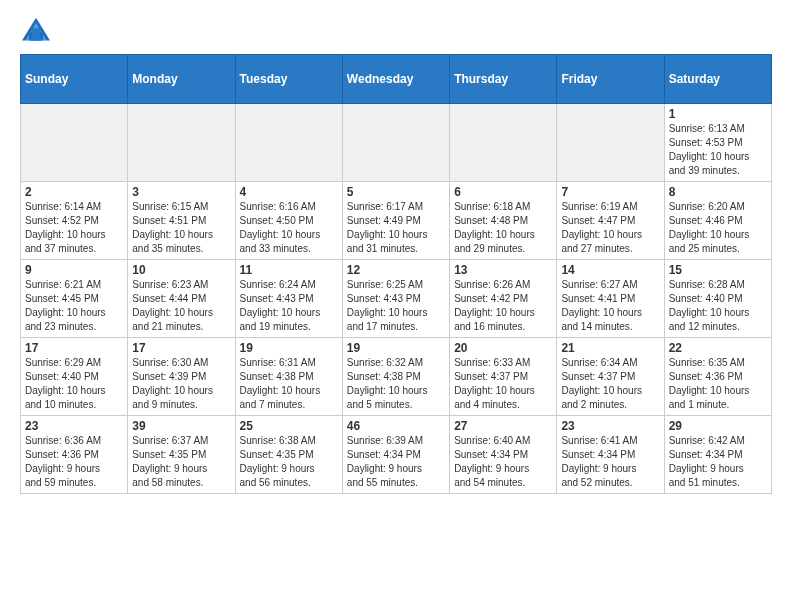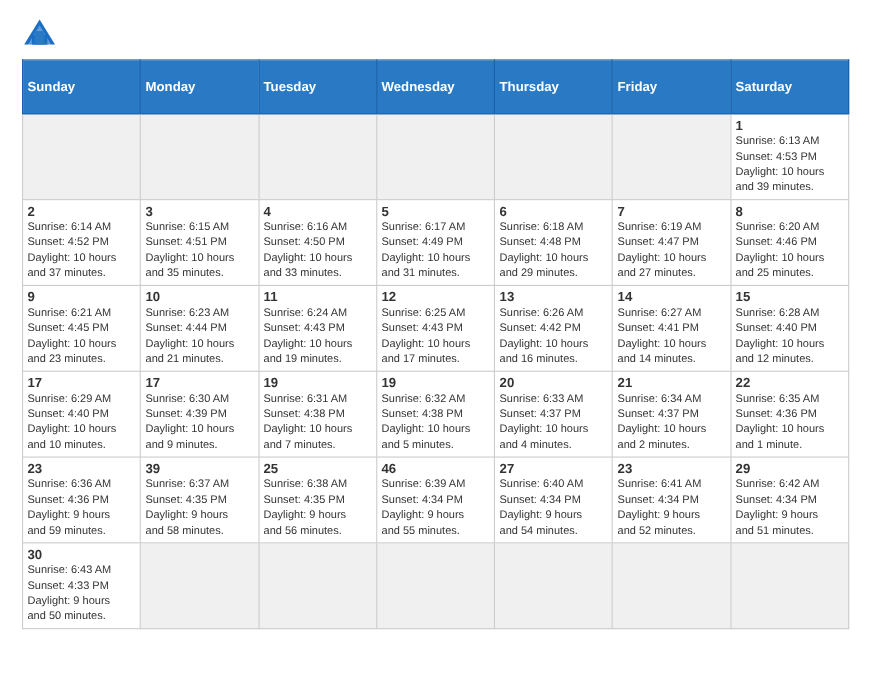--- a/index.html
+++ b/index.html
@@ -258,27 +258,15 @@
           </td>
           <td>
             <span class="day-number">23</span>
             <div class="day-info">Sunrise: 6:41 AM<br>Sunset: 4:34 PM<br>Daylight: 9 hours<br>and 52 minutes.</div>
           </td>
           <td>
             <span class="day-number">29</span>
             <div class="day-info">Sunrise: 6:42 AM<br>Sunset: 4:34 PM<br>Daylight: 9 hours<br>and 51 minutes.</div>
           </td>
         </tr>
-        <tr class="last-row">
-          <td>
-            <span class="day-number">30</span>
-            <div class="day-info">Sunrise: 6:43 AM<br>Sunset: 4:33 PM<br>Daylight: 9 hours<br>and 50 minutes.</div>
-          </td>
-          <td class="empty"></td>
-          <td class="empty"></td>
-          <td class="empty"></td>
-          <td class="empty"></td>
-          <td class="empty"></td>
-          <td class="empty"></td>
-        </tr>
       </tbody>
   </table>
 </div>
 
 </body></html>

